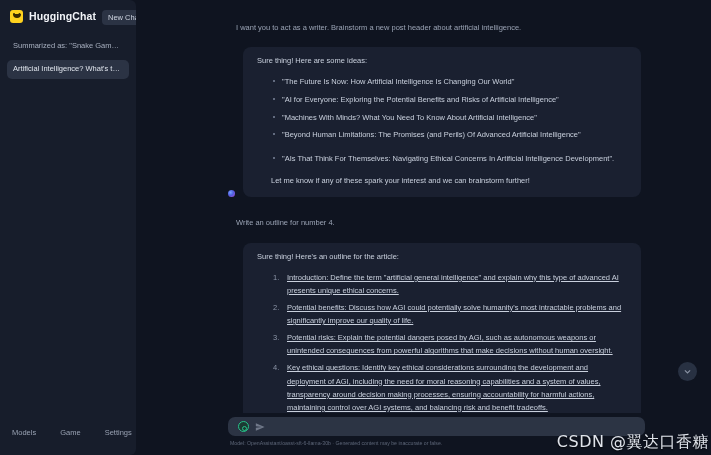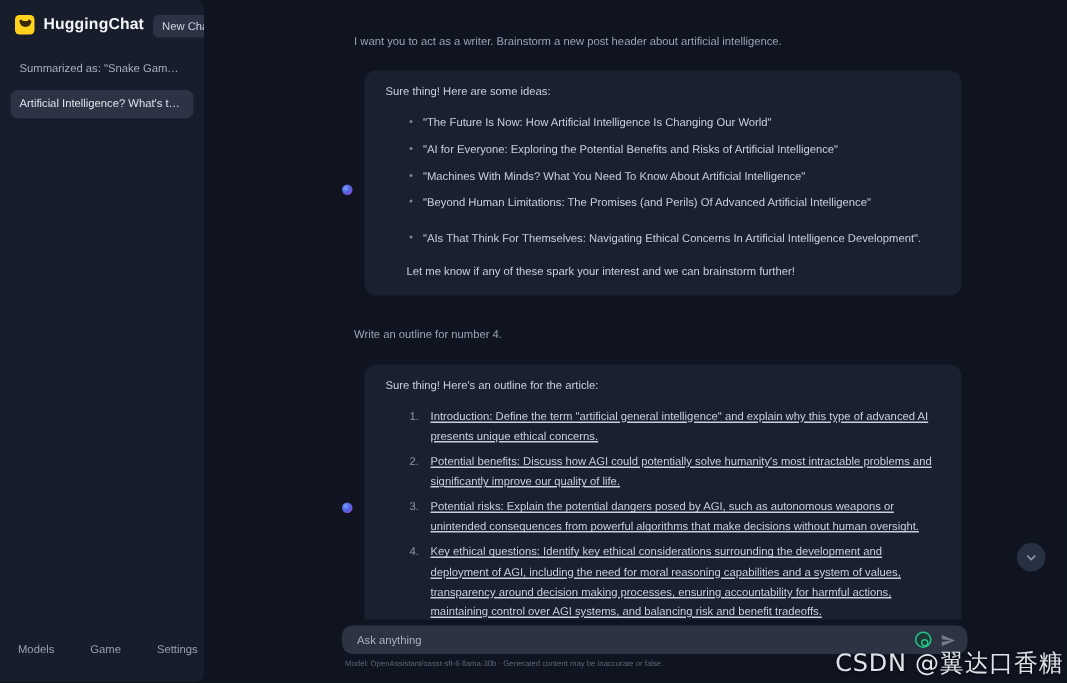--- a/index.html
+++ b/index.html
@@ -131,21 +131,21 @@
   }
   .msg-user {
     color: #9aa3b4;
     font-size: 7.5px;
     line-height: 1.5;
     padding: 4px 0 14px 8px;
   }
   .msg-assist {
     display: flex;
     gap: 8px;
-    align-items: center;
+    align-items: flex-end;
     margin-bottom: 16px;
   }
   .avatar {
     width: 7px; height: 7px;
     border-radius: 50%;
     flex: 0 0 7px;
     margin-top: 8px;
     background: radial-gradient(circle at 35% 35%, #7aa2ff 0%, #4f5fe0 45%, #b44ad0 100%);
   }
   .bubble {
@@ -372,21 +372,20 @@
     <div class="bleed">by AI, including regulation, technical safeguards, and public education about the social implications of AGI.</div>
 
     <div class="scroll-btn">
       <svg width="9" height="9" viewBox="0 0 24 24" fill="none" stroke="#aab3c4" stroke-width="3">
         <polyline points="5,9 12,16 19,9"></polyline>
       </svg>
     </div>
 
     <div class="composer-wrap">
       <div class="composer">
-        <input type="text" placeholder="Ask anything" style="">
         <span class="web-toggle"></span>
         <svg class="send-icon" width="10" height="10" viewBox="0 0 24 24" fill="#aab3c4">
           <path d="M2 21l21-9L2 3v7l15 2-15 2z"></path>
         </svg>
       </div>
       <div class="model-note">Model: OpenAssistant/oasst-sft-6-llama-30b · Generated content may be inaccurate or false.</div>
     </div>
 
   </section>
 

